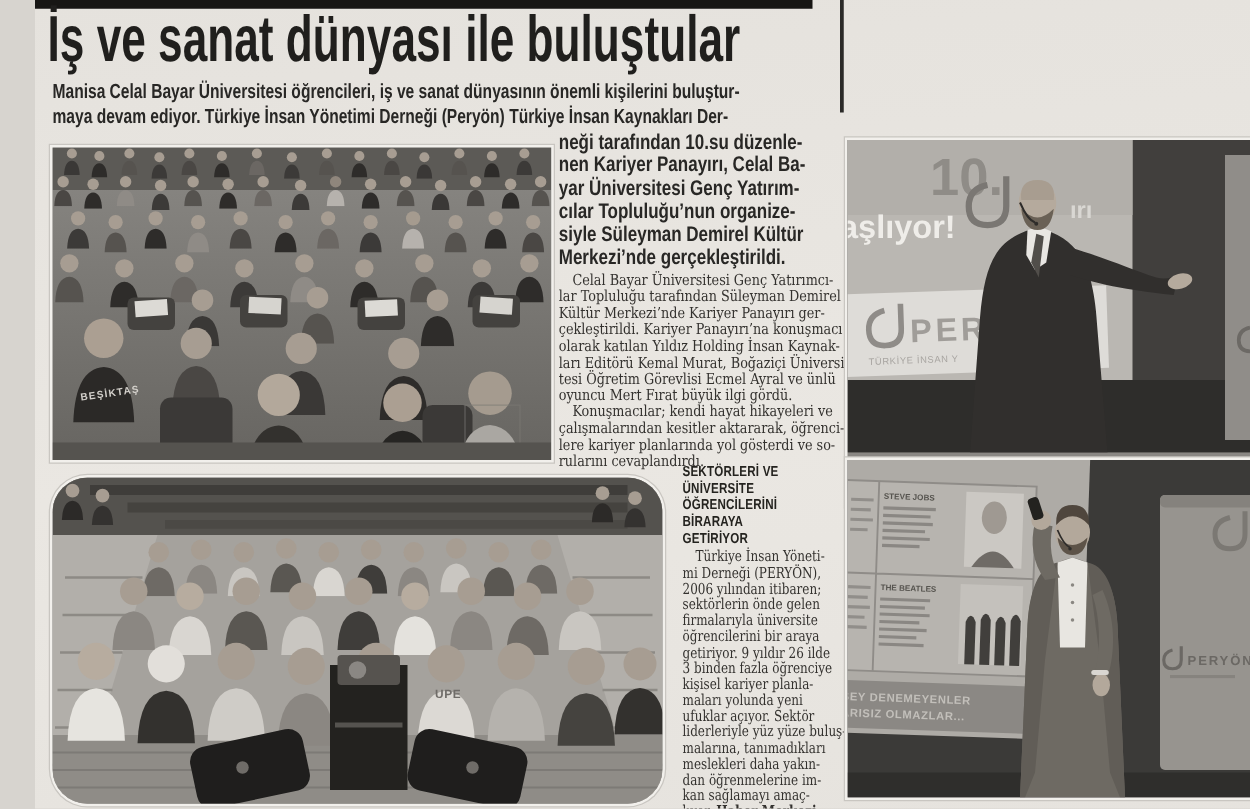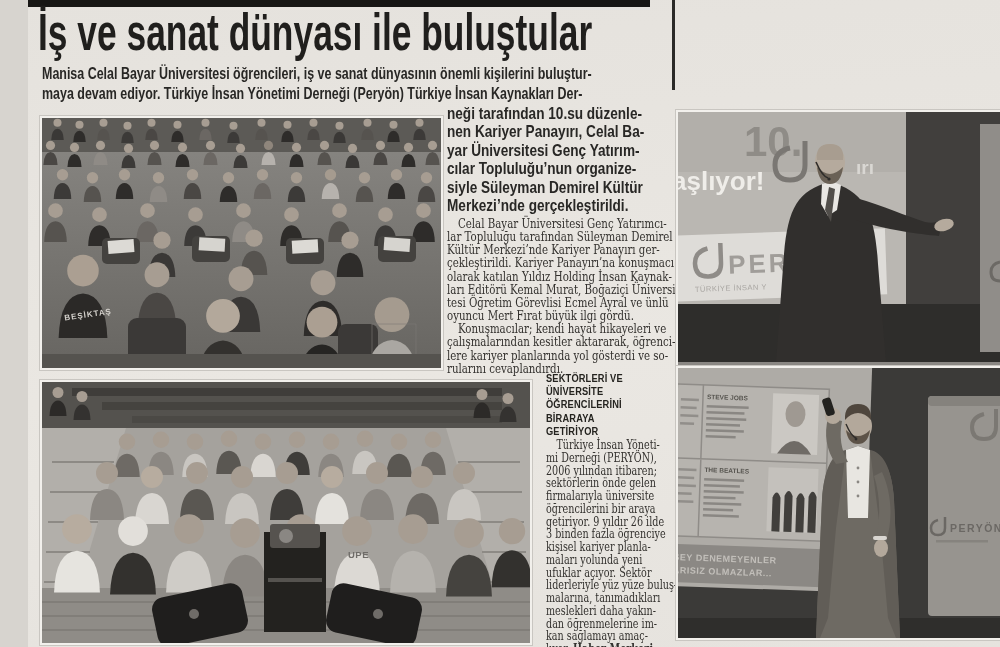--- a/index.html
+++ b/index.html
@@ -27,21 +27,21 @@
   .subhead{font-size:11.6px;font-weight:700;line-height:13.2px;letter-spacing:.2px;
            color:#24231F;white-space:pre;margin-bottom:2px;}
   .midtext{font-family:"DejaVu Serif",serif;font-size:12px;line-height:12.75px;
            color:#33312e;white-space:pre;text-indent:13px;}
   .lastline{font-family:"DejaVu Serif",serif;font-size:12px;line-height:12.75px;color:#33312e;}
   .byline{font-weight:700;}
   figure.ph{position:absolute;margin:0;overflow:hidden;background:#8a8783;
             box-shadow:0 0 0 2px #f2f0ec, 0 0 0 3px #c9c6c1;}
   .ph svg{display:block;}
   .ph1{left:14px;top:118px;width:399px;height:250px;}
-  .ph2{left:14px;top:382px;width:488px;height:261px;}
+  .ph2{left:14px;top:382px;width:488px;height:261px;border-radius:28px;}
   .ph3{left:650px;top:112px;width:341px;height:292px;}
   .ph4{left:650px;top:368px;width:341px;height:270px;}
   
   text{font-family:"Liberation Sans",sans-serif;}
   .t-shirt1{font-size:8px;font-weight:700;fill:#d3d0cb;letter-spacing:1px;}
   .t-shirt2{font-size:9.5px;font-weight:700;fill:#6f6c68;letter-spacing:.5px;}
   .t-big10{font-size:42px;font-weight:700;fill:#8f8c87;}
   .t-basliyor{font-size:26px;font-weight:700;fill:#efede9;}
   .t-iri{font-size:19px;font-weight:700;fill:#d9d7d3;}
   .t-per{font-size:26px;font-weight:700;fill:#a09d99;letter-spacing:3px;}

